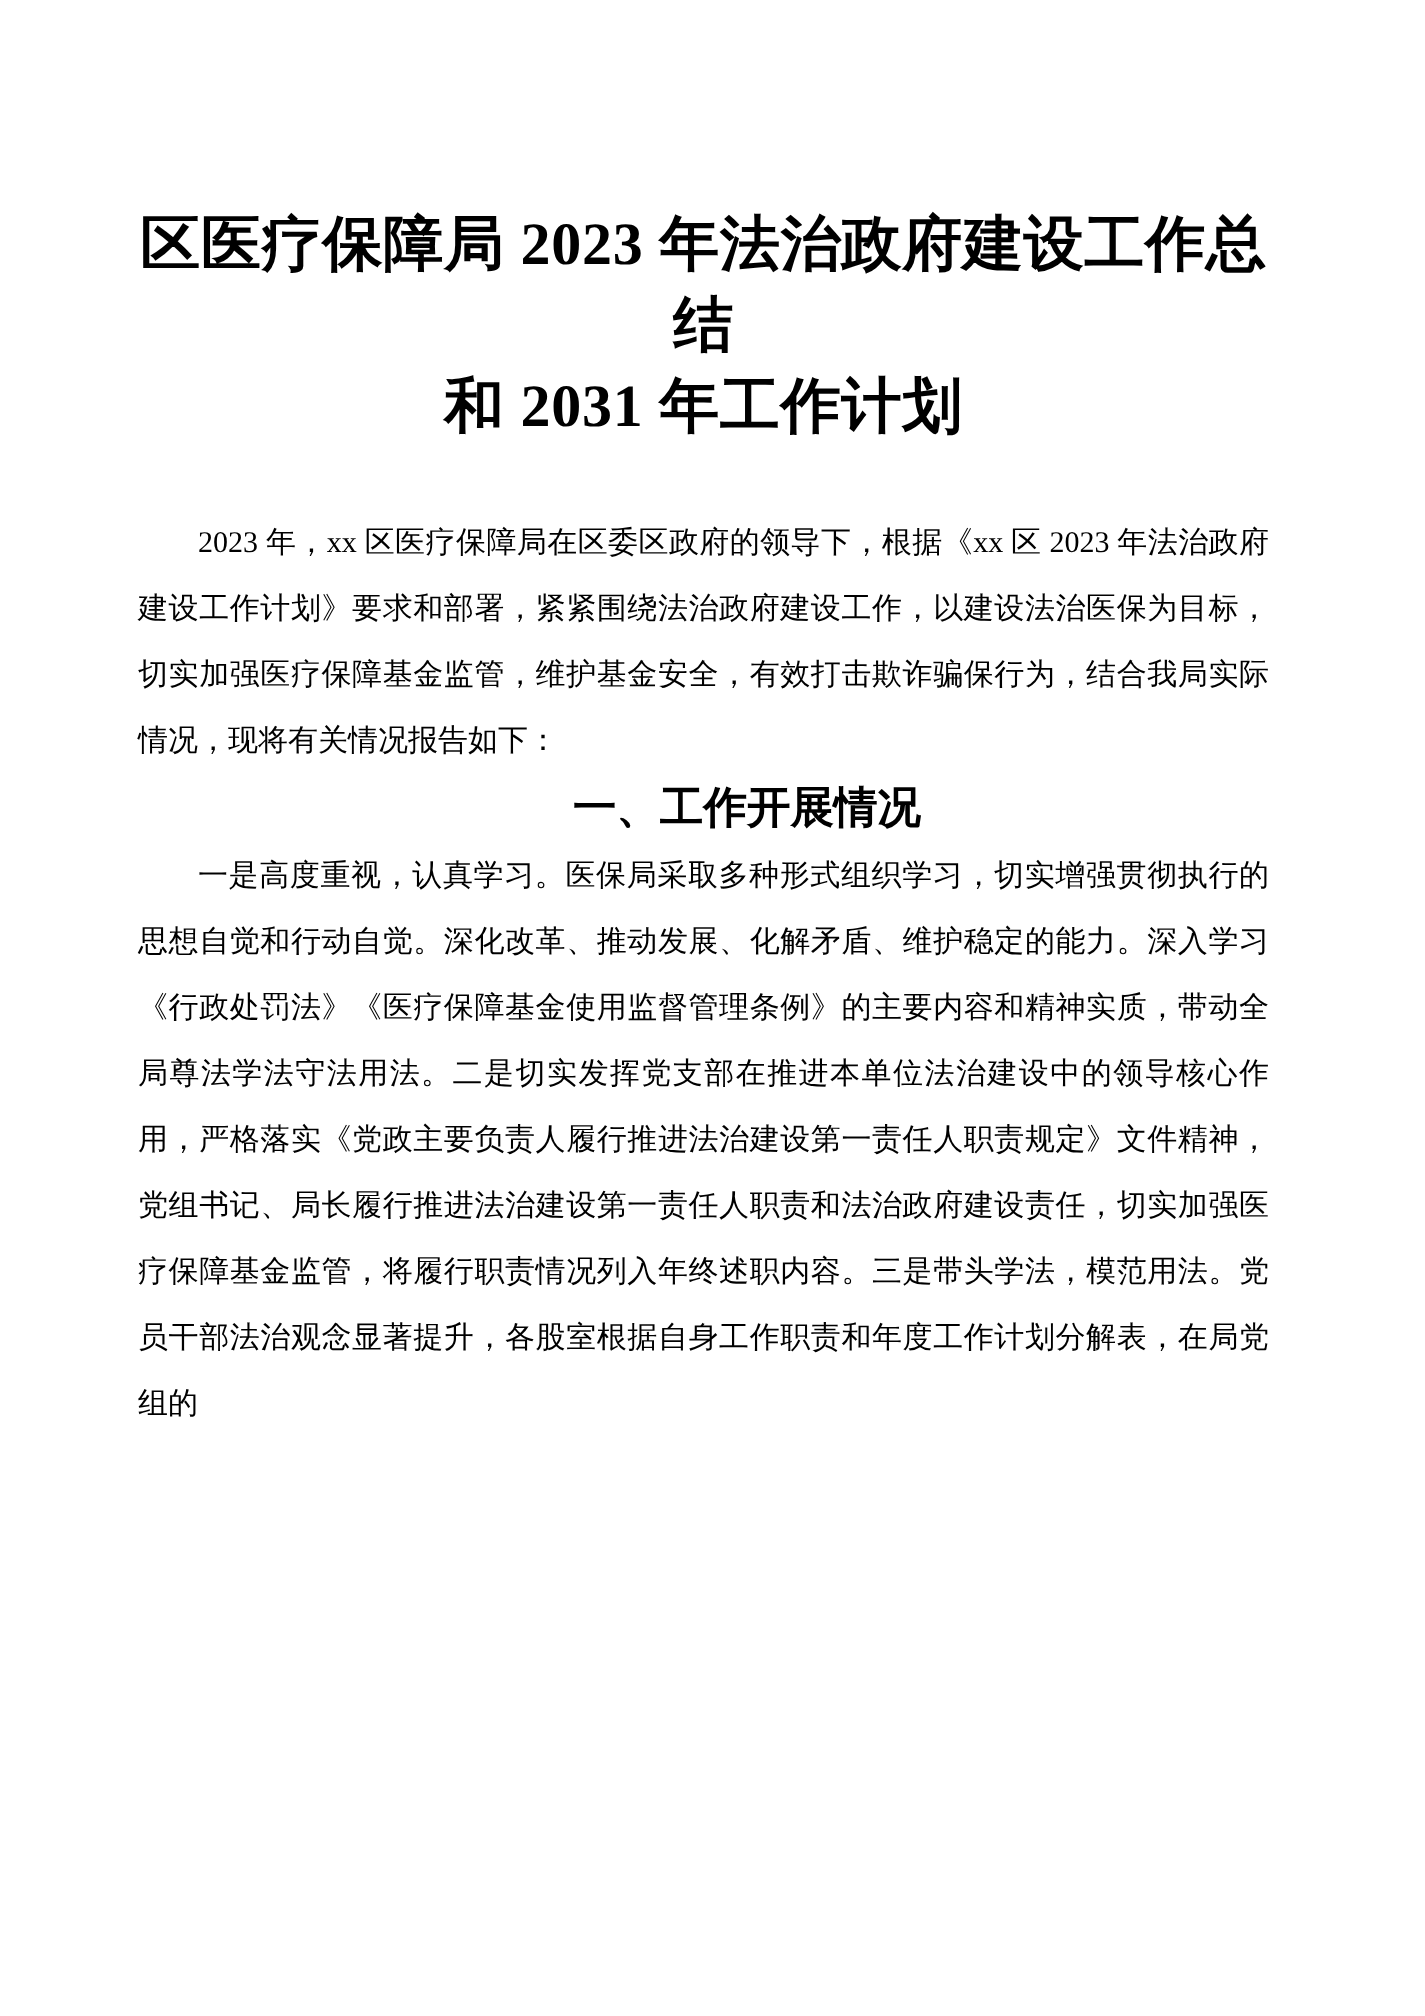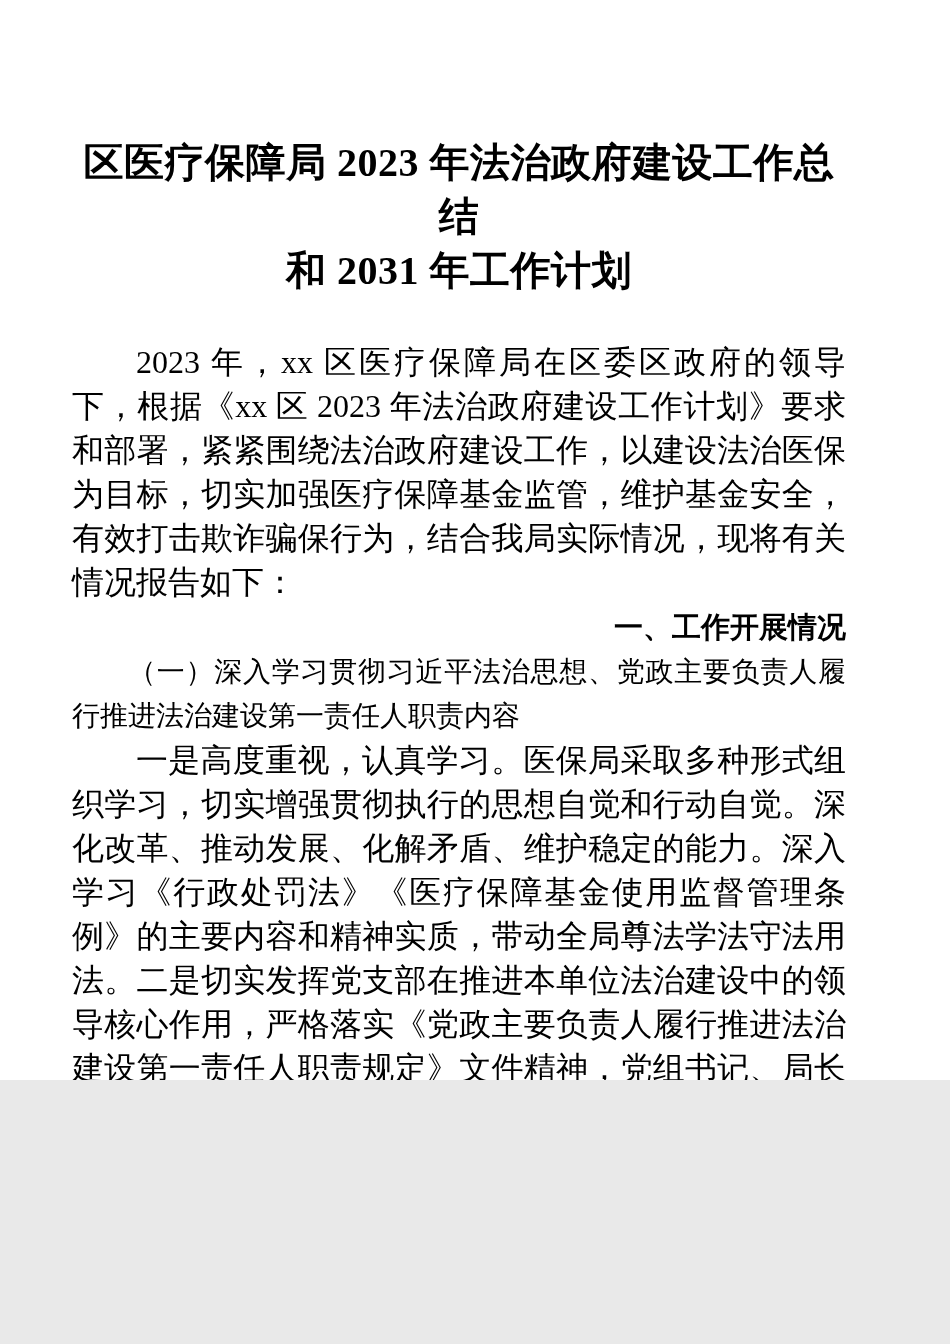--- a/index.html
+++ b/index.html
@@ -4,51 +4,51 @@
 <style>
   * { margin: 0; padding: 0; box-sizing: border-box; }
   html, body { background: #e9e9e9; }
   body {
     width: 950px;
     font-family: "Liberation Serif", "DejaVu Serif", serif;
   }
   .page {
     position: relative;
     width: 950px;
-    height: 1080px;
+    height: 1344px;
     background: #ffffff;
     color: #000000;
-    padding: 136px 104px 0 72px;
+    padding: 136px 104px 0 92px;
     overflow: hidden;
   }
   .doc-title {
     font-family: "Liberation Serif", "DejaVu Serif", serif;
     font-weight: 700;
     font-size: 40px;
     line-height: 54px;
     text-align: center;
     letter-spacing: 0.5px;
   }
   .title-line { display: block; }
   .body-para {
     font-family: "Liberation Serif", "DejaVu Serif", serif;
-    font-size: 32px;
+    font-size: 20px;
     line-height: 44px;
     text-align: justify;
     text-indent: 2em;
     font-weight: 400;
   }
   .intro-para { margin-top: 42px; }
   .section-heading {
     font-family: "Liberation Sans", "DejaVu Sans", sans-serif;
     font-weight: 700;
     font-size: 29px;
     line-height: 46px;
     text-indent: 2em;
-    text-align: right;
+    text-align: center;
   }
   .sub-heading {
     font-family: "Liberation Serif", "DejaVu Serif", serif;
     font-weight: 400;
     font-size: 28px;
     line-height: 44px;
     text-align: justify;
     text-indent: 2em;
   }
 </style>
@@ -59,17 +59,16 @@
 
   <h1 class="doc-title">
     <span class="title-line">区医疗保障局 2023 年法治政府建设工作总结</span>
     <span class="title-line">和 2031 年工作计划</span>
   </h1>
 
   <p class="body-para intro-para">2023 年，xx 区医疗保障局在区委区政府的领导下，根据《xx 区 2023 年法治政府建设工作计划》要求和部署，紧紧围绕法治政府建设工作，以建设法治医保为目标，切实加强医疗保障基金监管，维护基金安全，有效打击欺诈骗保行为，结合我局实际情况，现将有关情况报告如下：</p>
 
   <h2 class="section-heading">一、工作开展情况</h2>
 
-  <h3 class="sub-heading">（一）深入学习贯彻习近平法治思想、党政主要负责人履行推进法治建设第一责任人职责内容</h3>
 
   <p class="body-para">一是高度重视，认真学习。医保局采取多种形式组织学习，切实增强贯彻执行的思想自觉和行动自觉。深化改革、推动发展、化解矛盾、维护稳定的能力。深入学习《行政处罚法》《医疗保障基金使用监督管理条例》的主要内容和精神实质，带动全局尊法学法守法用法。二是切实发挥党支部在推进本单位法治建设中的领导核心作用，严格落实《党政主要负责人履行推进法治建设第一责任人职责规定》文件精神，党组书记、局长履行推进法治建设第一责任人职责和法治政府建设责任，切实加强医疗保障基金监管，将履行职责情况列入年终述职内容。三是带头学法，模范用法。党员干部法治观念显著提升，各股室根据自身工作职责和年度工作计划分解表，在局党组的</p>
 
 </div>
 
 </body></html>

